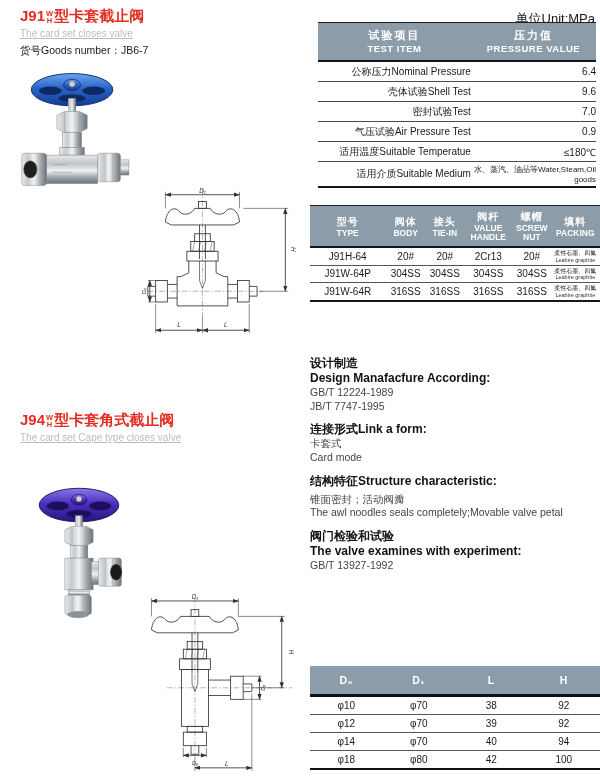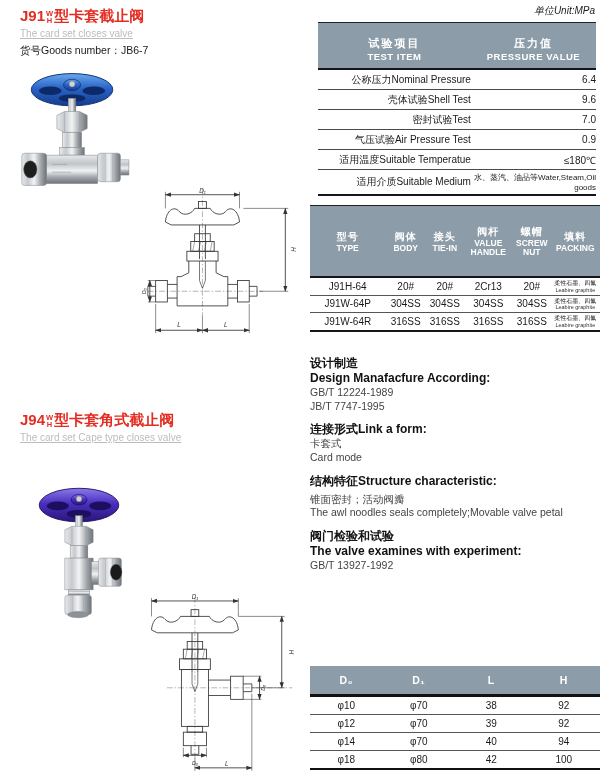--- a/index.html
+++ b/index.html
@@ -1,46 +1,46 @@
 <!DOCTYPE html>
 <html><head>
 <meta charset="utf-8">
 <style>
   html,body { margin:0; padding:0; background:#fff; }
   .page {
     position:relative; width:600px; height:776px; background:#ffffff;
     font-family:"Liberation Sans", sans-serif; overflow:hidden; color:#222;
   }
-  .unit-label { position:absolute; top:4px; right:5px; font-size:10px; color:#1a1a1a;font-style:italic; }
+  .unit-label { position:absolute; top:10px; right:5px; font-size:13px; color:#1a1a1a; }
 
   
   .prod-header { position:absolute; left:20px; }
   .prod-title { color:#e42d22; font-weight:bold; font-size:15px; line-height:1; white-space:nowrap; }
   .wh-stack { display:inline-block; vertical-align:-2px; margin:0 1px; }
   .wh-stack span { display:block; font-size:7.5px; line-height:0.95; font-weight:bold; color:#e42d22; text-align:center; }
   .prod-sub { color:#bcbcbc; font-size:10px; margin-top:4px;text-decoration:underline; }
   .prod-goods { color:#1a1a1a; font-size:10.5px; margin-top:5px; }
 
   
   table { border-collapse:collapse; table-layout:fixed; }
   .hcn { font-weight:bold; letter-spacing:2px; }
   .hen { font-weight:bold; }
 
   
   .t1 { position:absolute; left:318px; top:22px; width:278px; border-top:1.5px solid #222; }
-  .t1 thead th { background:#8c9da9; color:#fff; padding:13px 0 6px; border-bottom:2.5px solid #15151c; }
+  .t1 thead th { background:#8c9da9; color:#fff; padding:5px 0 6px; border-bottom:2.5px solid #15151c; }
   .t1 .hcn { font-size:11px; }
   .t1 .hen { font-size:9.5px; letter-spacing:0.5px; }
   .t1 td { font-size:10px; color:#1a1a1a; text-align:right; height:15px; padding:2px 0; border-bottom:1px solid #4a4a4a; }
   .t1 tbody tr:last-child td { border-bottom:2px solid #15151c; }
   .t1 td.small-val { font-size:8px; }
 
   
   .t2 { position:absolute; left:310px; top:205px; width:290px; border-top:1.5px solid #222; }
-  .t2 thead th { background:#8c9da9; color:#fff; padding:18px 0; height:34px; vertical-align:middle; border-bottom:2.5px solid #15151c; }
+  .t2 thead th { background:#8c9da9; color:#fff; padding:3px 0; height:34px; vertical-align:middle; border-bottom:2.5px solid #15151c; }
   .t2 .hcn { font-size:10px; letter-spacing:1px; }
   .t2 .hen { font-size:8.5px; line-height:1.05; letter-spacing:0; }
   .t2 td { text-align:center; font-size:10px; color:#1a1a1a; padding:2px 0; border-bottom:1px solid #555; }
   .t2 tbody tr:last-child td { border-bottom:2px solid #15151c; }
   .pk-cn { font-size:6px; line-height:1.1; color:#222; }
   .pk-en { font-size:5.5px; line-height:1.1; color:#333; }
 
   
   .specs { position:absolute; left:310px; top:356px; width:288px; }
   .spec-h { font-weight:bold; font-size:12px; line-height:1.25; color:#111; }

